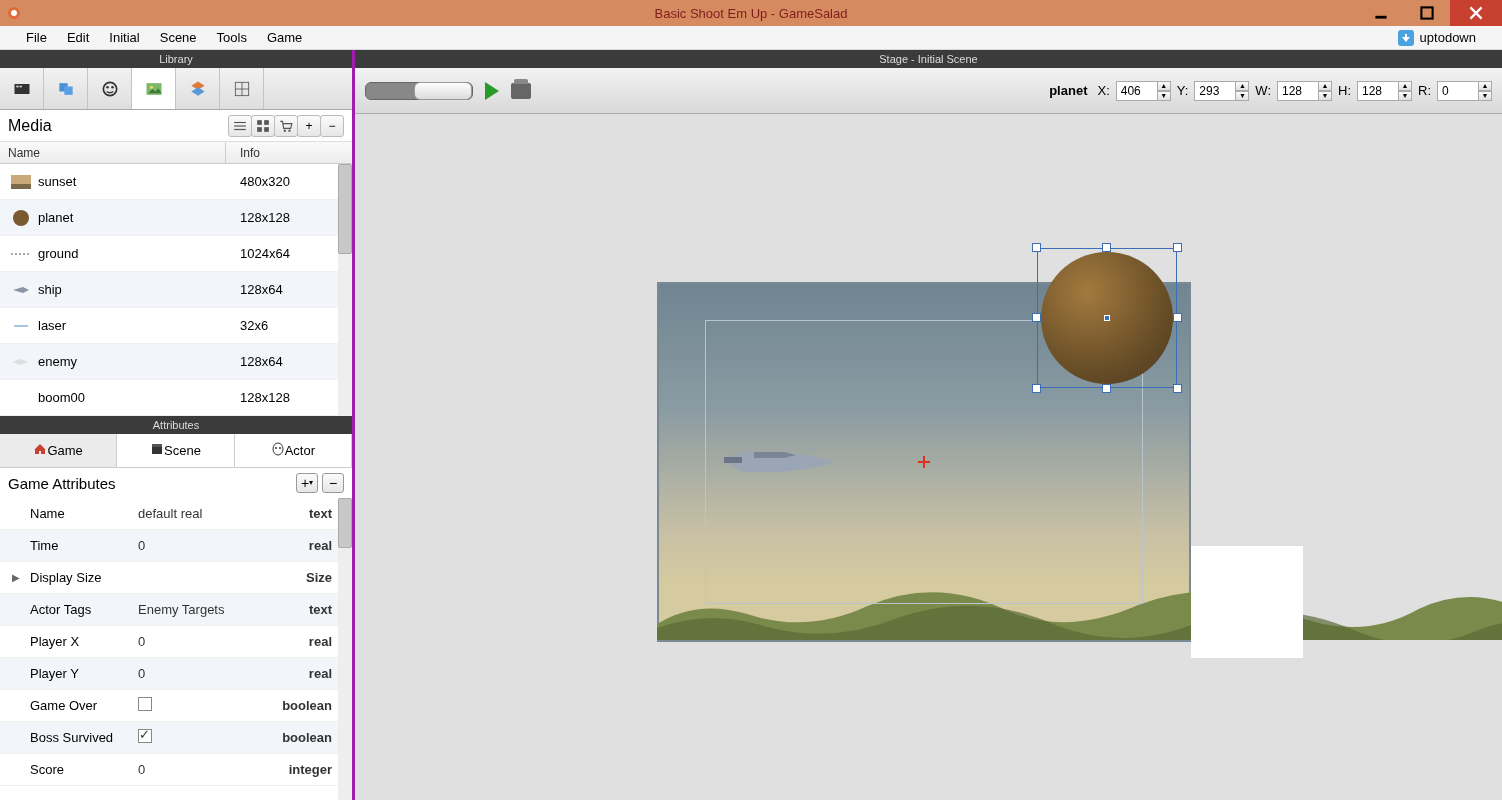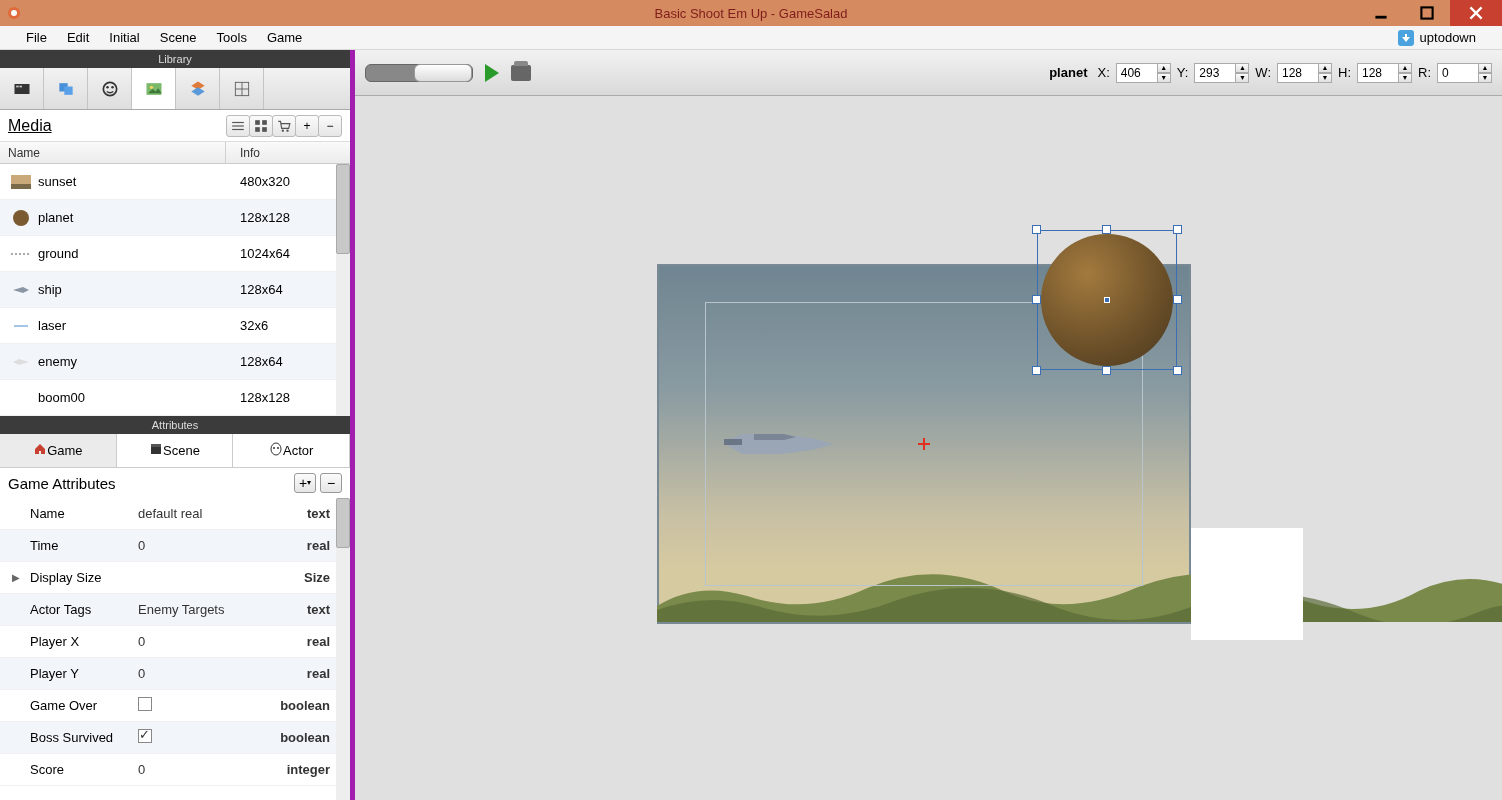--- a/index.html
+++ b/index.html
@@ -15,34 +15,34 @@
 
 
 .menubar { height: 24px; background: #f5f5f5; border-bottom: 1px solid #d8d8d8; display: flex; align-items: center; padding: 0 16px; font-size: 13px; }
 .menubar .mitem { padding: 2px 10px; cursor: default; }
 .menubar .spacer { flex: 1; }
 .menubar .brand { display: flex; align-items: center; gap: 6px; padding-right: 10px; font-size: 13px; }
 .brand-icon { width:16px; height:16px; }
 
 
 .workspace { display: flex; height: calc(800px - 26px - 24px); }
-.leftcol { width: 355px; border-right: 5px solid #a21caf; display: flex; flex-direction: column; }
+.leftcol { width: 355px; border-right: 3px solid #a21caf; display: flex; flex-direction: column; }
 .rightcol { flex: 1; display: flex; flex-direction: column; background: #e0e0e0; }
 
 
 .panel-hdr { height: 18px; background: #3b3b3b; color: #ddd; font-size: 11px; display: flex; align-items: center; justify-content: center; }
 
 
 .lib-toolbar { height: 42px; background: linear-gradient(#f2f2f2,#dedede); border-bottom: 1px solid #aaa; display: flex; }
 .lib-tbtn { width: 44px; display:flex; align-items:center; justify-content:center; border-right:1px solid #c4c4c4; }
 .lib-tbtn.active { background:#fff; }
 
 
 .media-head { height: 32px; background:#fff; display:flex; align-items:center; padding:0 8px; border-bottom:1px solid #ddd; }
-.media-head .label { font-size:16px;text-decoration:underline; }
+.media-head .label { font-size:16px; }
 .media-head .tools { margin-left:auto; display:flex; gap:0; }
 .mt-btn { width:24px; height:22px; border:1px solid #bbb; background:linear-gradient(#fbfbfb,#e6e6e6); display:flex; align-items:center; justify-content:center; font-size:12px; margin-left:-1px; border-radius:3px; }
 .mt-btn:first-child { margin-left:0; }
 
 
 .colhdr { height:22px; background:linear-gradient(#fafafa,#ececec); border-bottom:1px solid #ccc; display:flex; font-size:12px; color:#333; }
 .colhdr .c1 { width:226px; padding-left:8px; line-height:22px; border-right:1px solid #d0d0d0;}
 .colhdr .c2 { flex:1; padding-left:14px; line-height:22px; }
 
 
@@ -401,20 +401,21 @@
           <span class="aval">0</span>
           <span class="atype">integer</span>
         </div>
       <div class="attr-scroll">
           <div class="attr-thumb"></div>
         </div>
     </div>
   </div>
 
   <div class="rightcol">
+    <div class="stage-hdr">Stage - Initial Scene</div>
     <div class="stage-toolbar">
       <div class="slider">
           <div class="knob"></div>
         </div>
       <div>
           <div class="play-icon"></div>
         </div>
       <div>
           <div class="tool-ic"></div>
         </div>

